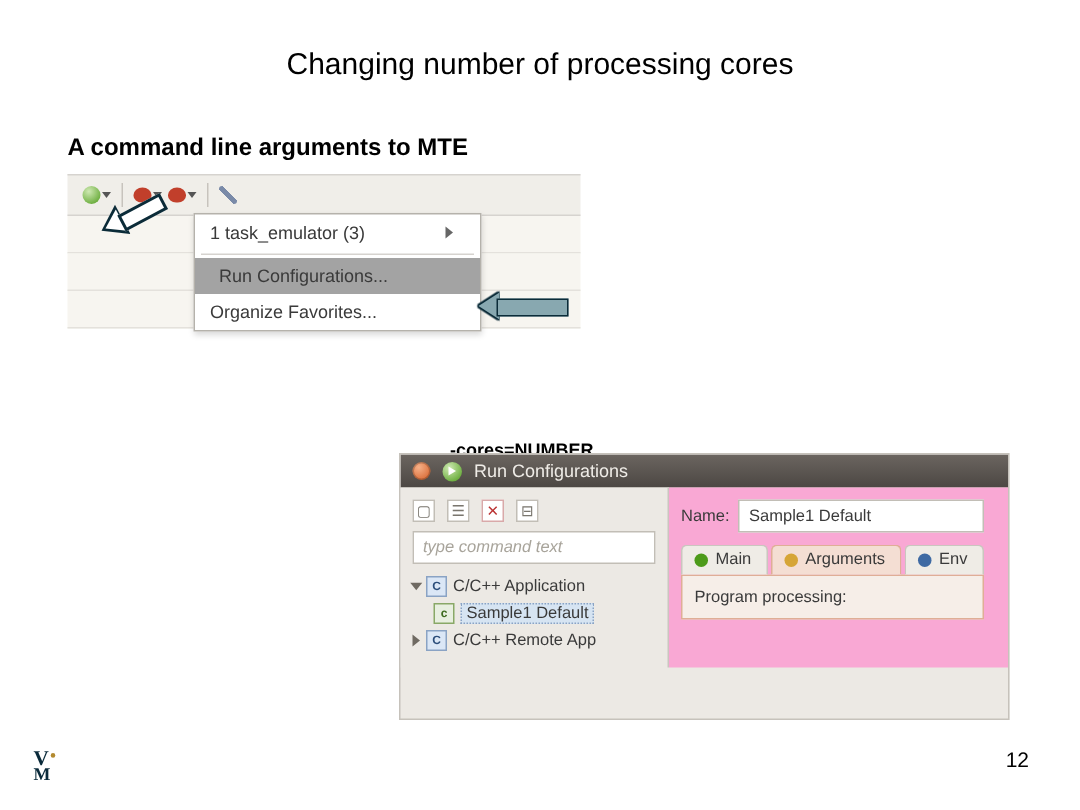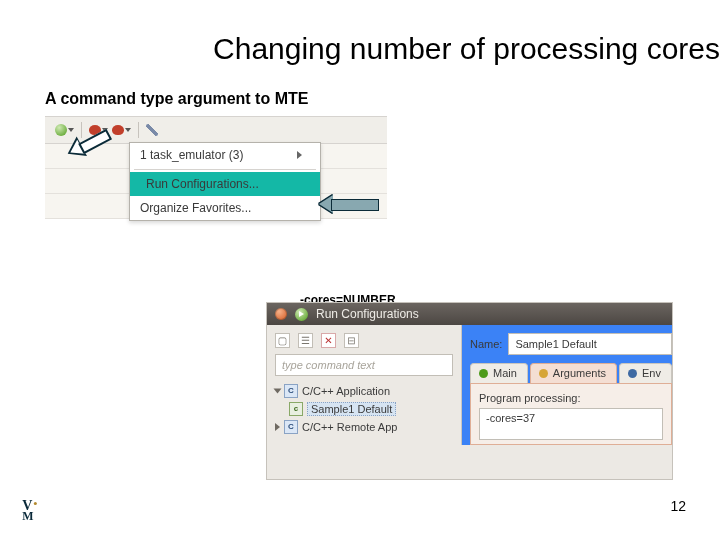--- a/index.html
+++ b/index.html
@@ -16,22 +16,22 @@
   .slide {
     position: relative;
     width: 720px;
     height: 540px;
   }
   .title {
     position: absolute;
     top: 32px;
     left: 0;
     right: 0;
-    text-align: right;
-    font-size: 30px;
+    text-align: center;
+    font-size: 20px;
     font-weight: 400;
   }
   .subtitle {
     position: absolute;
     top: 90px;
     left: 45px;
     font-size: 16px;
     font-weight: 700;
   }
   .cores-label {
@@ -118,21 +118,21 @@
   }
   .ctx-item + .ctx-item { border-top: 0; }
   .ctx-sep { height: 1px; background: #d6d3cf; margin: 2px 4px; }
   .ctx-sub {
     width: 0; height: 0;
     border-top: 4px solid transparent;
     border-bottom: 4px solid transparent;
     border-left: 5px solid #666;
   }
   .ctx-hl {
-    background: #14b8a6;
+    background: #a3a3a3;
     padding-left: 16px;
   }
 
   
   .blockarrow {
     position: absolute;
     top: 80px; left: 274px;
     width: 60px; height: 16px;
   }
   .blockarrow .shaft {
@@ -251,21 +251,21 @@
   .tree .c-icon {
     width:12px;height:12px;border:1px solid #8aa3c4;background:#dbe7f6;
     font-size:8px; line-height:12px; text-align:center; color:#2b4d7a; font-weight:700;
   }
   .tree .sel {
     background:#d6e4f2; border:1px dotted #8aa3c4; padding:0 3px;
   }
   .tree .indent { margin-left: 14px; }
 
   .dlg-right {
-    flex:1; padding: 8px 0 0 8px; background:#3b82f6; font-size:11px;
+    flex:1; padding: 8px 16px 0 8px; background:#f9a8d4; font-size:11px;
     position: relative;
   }
   .name-row { display:flex; align-items:center; gap:6px; margin-bottom:8px; }
   .name-row .lab { color:#3a3a3a; }
   .name-row .field {
     flex:1; height:20px; border:1px solid #c2beb6; background:#fff;
     padding:0 6px; display:flex; align-items:center; color:#3a3a3a;
   }
   .tabs { display:flex; gap:2px; }
   .tab {
@@ -301,21 +301,21 @@
     font-family: Georgia, 'Times New Roman', serif;
   }
   .logo svg { width:26px; height:26px; }
 </style>
 </head>
 <body>
 
 <div class="slide">
 
   <div class="title">Changing number of processing cores</div>
-  <div class="subtitle">A command type argument to MTE</div>
+  <div class="subtitle">A command line arguments to MTE</div>
 
   <div class="shot1">
     <div class="tb-row">
       <span class="tb-btn">
         <span class="circ green"></span>
         <span class="chev"></span>
       </span>
       <span class="tb-sep"></span>
       <span class="tb-btn">
         <span class="redbug"></span>
@@ -410,23 +410,20 @@
             <span class="dot gold"></span>
             <span>Arguments</span>
           </div>
           <div class="tab">
             <span class="dot blue"></span>
             <span>Env</span>
           </div>
         </div>
         <div class="tabpanel">
           <div class="plabel">Program processing:</div>
-          <div class="argsbox">
-            <span>-cores=37</span>
-          </div>
         </div>
       </div>
     </div>
   </div>
 
   <div class="page-number">12</div>
 
   <div class="logo">
     <svg viewBox="0 0 24 24">
       <text x="4" y="13" font-size="13" font-weight="700" fill="#0a2a3a">V</text>

